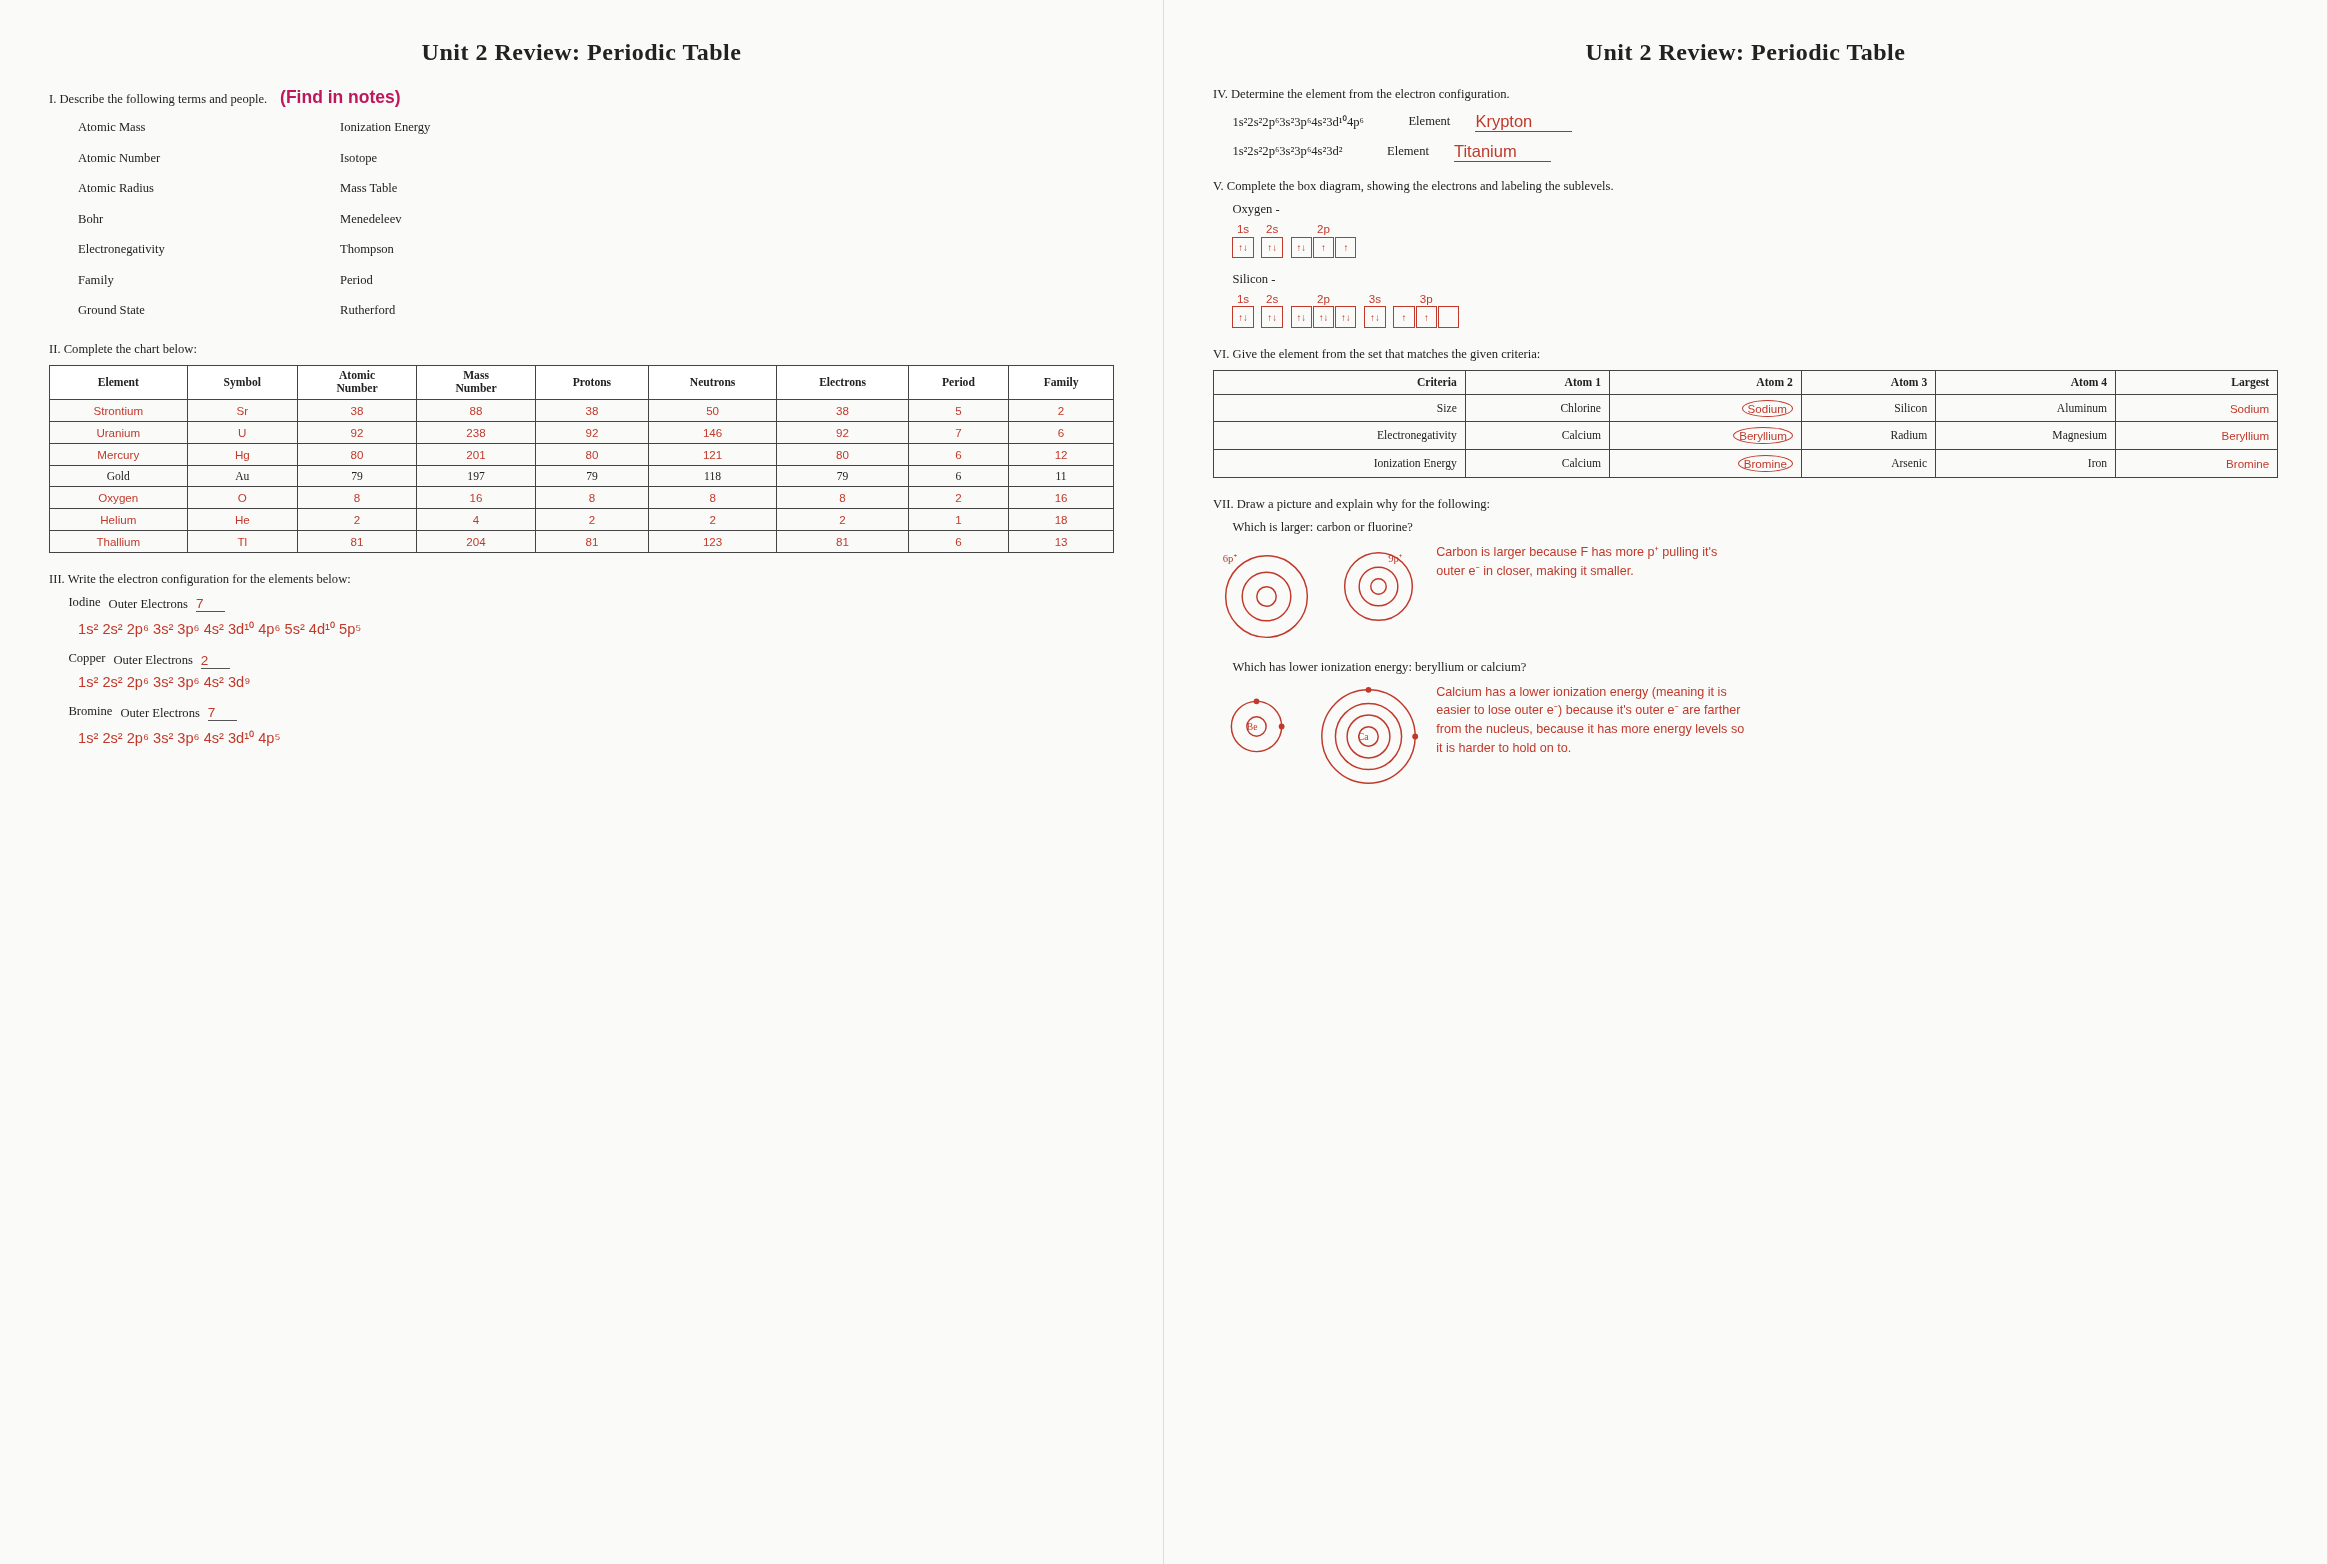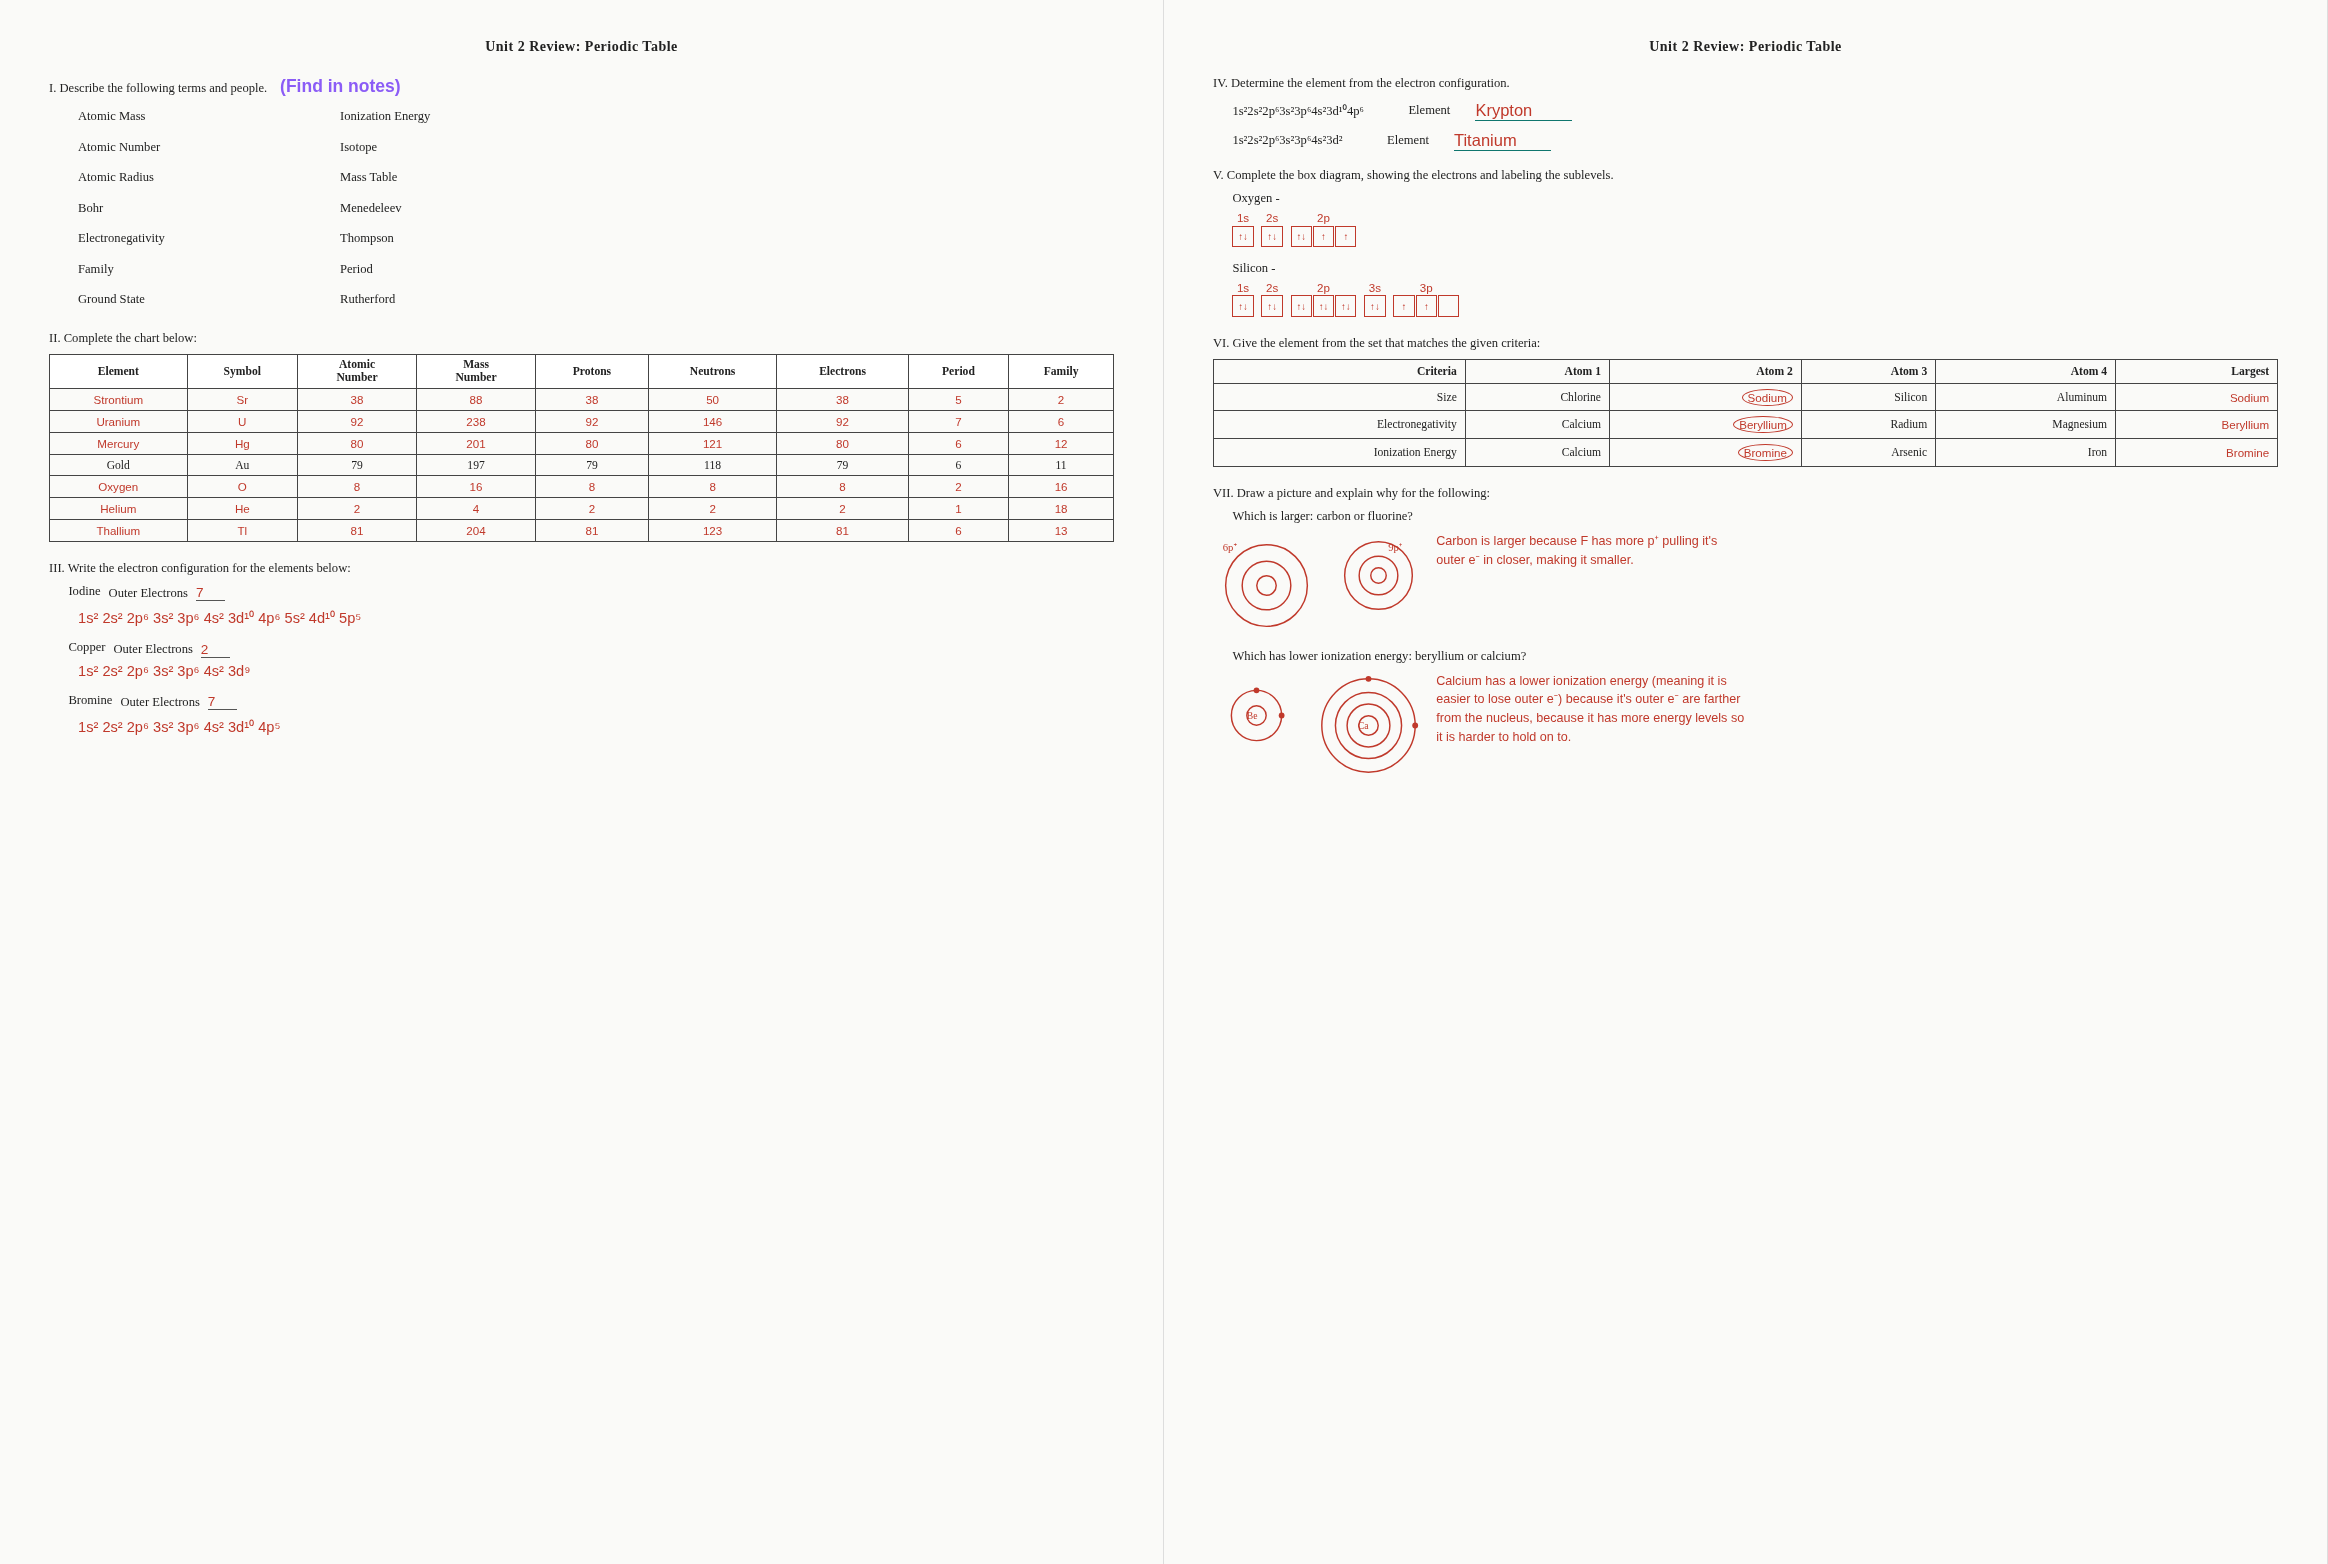--- a/index.html
+++ b/index.html
@@ -18,21 +18,21 @@
     }
     .page {
       width: 1164px;
       min-height: 1564px;
       background: #fafaf8;
       padding: 39px 49px 39px 49px;
       border-right: 1px solid #ddd;
     }
     .page-title {
       text-align: center;
-      font-size: 14px;
+      font-size: 24px;
       font-weight: bold;
       margin-bottom: 21.3px;
       letter-spacing: 0.5px;
     }
     .section {
       margin-bottom: 19.4px;
     }
     .section-header {
       font-size: 12.6px;
       margin-bottom: 7.8px;
@@ -42,21 +42,21 @@
       grid-template-columns: 233px 233px;
       gap: 7.8px 29px;
       margin-left: 29px;
       margin-top: 5.8px;
     }
     .term-item {
       font-size: 12.6px;
       padding: 3.9px 0;
     }
     .find-in-notes {
-      color: #8b5cf6;
+      color: #be185d;
       font-family: 'Comic Sans MS', cursive, sans-serif;
       font-size: 17.5px;
       font-weight: bold;
       margin-left: 9.7px;
     }
     
     .element-table {
       border-collapse: collapse;
       width: 100%;
       margin-top: 7.8px;

